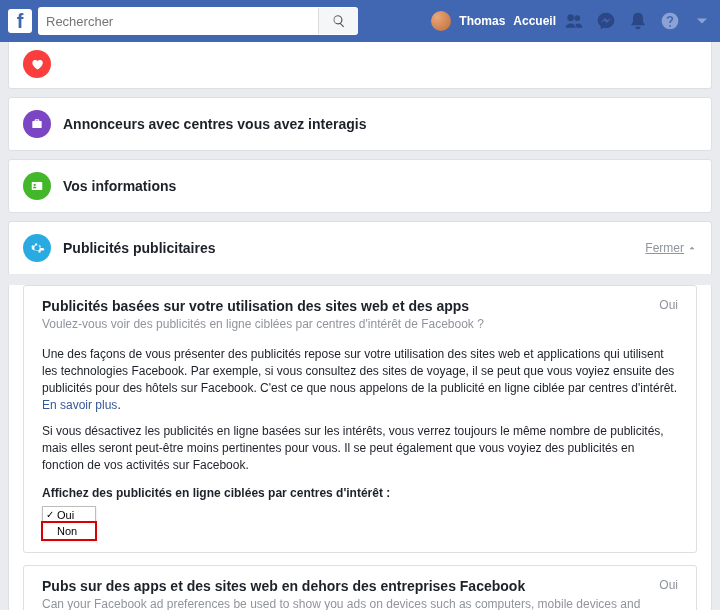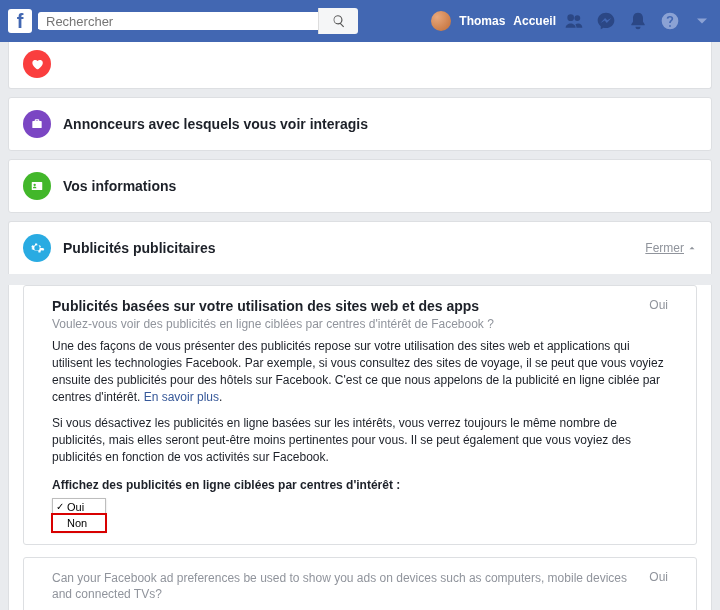--- a/index.html
+++ b/index.html
@@ -1,20 +1,20 @@
 <!DOCTYPE html>
 <html><head>
 <meta charset="utf-8">
 <style>
 * { margin: 0; padding: 0; box-sizing: border-box; }
 body { font-family: Helvetica, Arial, sans-serif; background: #e9ebee; width: 720px; height: 610px; overflow: hidden; }
 
 .topbar { background: #4267b2; height: 42px; display: flex; align-items: center; padding: 0 8px; }
 .fb-logo { width: 24px; height: 24px; background: #fff; border-radius: 3px; display: flex; align-items: center; justify-content: center; color: #4267b2; font-weight: bold; font-size: 20px; margin-right: 6px; }
-.search-box { display: flex; align-items: center; background: #fff; border-radius: 3px; width: 320px; height: 18px; }
+.search-box { display: flex; align-items: center; background: #fff; border-radius: 3px; width: 320px; height: 28px; }
 .search-input { flex: 1; border: none; outline: none; padding: 0 8px; font-size: 13px; color: #333; }
 .search-btn { width: 40px; height: 26px; background: #f5f6f7; border: none; border-left: 1px solid #ddd; border-radius: 0 3px 3px 0; display: flex; align-items: center; justify-content: center; cursor: pointer; }
 .topbar-spacer { flex: 1; }
 .topbar-right { display: flex; align-items: center; gap: 8px; color: #fff; font-size: 12px; }
 .avatar { width: 20px; height: 20px; border-radius: 50%; background: radial-gradient(circle at 30% 30%, #e8a87c, #c06c35); }
 .user-name { font-weight: bold; font-size: 12px; }
 .nav-link { font-weight: bold; font-size: 12px; }
 .icon-group { display: flex; align-items: center; gap: 12px; }
 .top-icon { width: 20px; height: 20px; fill: #2b4785; cursor: pointer; }
 .help-icon { fill: #8ba2d4; }
@@ -24,27 +24,27 @@
 .section-card.partial { border-top: none; margin-top: 0; border-radius: 0 0 3px 3px; padding: 8px 14px 10px; }
 .circ-icon { width: 28px; height: 28px; border-radius: 50%; margin-right: 12px; display: flex; align-items: center; justify-content: center; }
 .circ-red { background: #fa3e3e; }
 .circ-purple { background: #7b46c3; }
 .circ-green { background: #42b72a; }
 .circ-blue { background: #29abe2; }
 .section-title { font-size: 14px; font-weight: bold; color: #1d2129; }
 .close-link { margin-left: auto; font-size: 12px; color: #90949c; cursor: pointer; display: flex; align-items: center; gap: 3px; text-decoration: underline; }
 
 .settings-body { background: #fff; border: 1px solid #dddfe2; border-top: none; border-radius: 0 0 3px 3px; margin-top: -1px; padding: 0 14px 14px; }
-.sub-card { border: 1px solid #dddfe2; border-radius: 3px; padding: 12px 28px; margin-top: 12px; }
+.sub-card { border: 1px solid #dddfe2; border-radius: 3px; padding: 12px 18px; margin-top: 12px; }
 .sub-head { display: flex; align-items: flex-start; }
 .sub-titles { flex: 1; }
 .sub-title { font-size: 14px; font-weight: bold; color: #1d2129; margin-bottom: 2px; }
 .sub-desc { font-size: 12px; color: #90949c; line-height: 1.35; }
 .sub-value { font-size: 12px; color: #90949c; margin-left: 12px; white-space: nowrap; }
-.body-text { font-size: 12px; color: #1d2129; line-height: 1.4; margin-top: 6px; }
+.body-text { font-size: 12px; color: #1d2129; line-height: 1.4; margin-top: 14px; }
 .body-text.spaced { margin-top: 10px; }
 .link { color: #365899; cursor: pointer; }
 .prompt { font-size: 12px; font-weight: bold; color: #1d2129; margin-top: 12px; }
 
 .dropdown { margin-top: 6px; border: 1px solid #bdbdbd; background: #fff; width: 54px; box-shadow: 0 1px 2px rgba(0,0,0,0.15); }
 .dd-opt { font-size: 11px; padding: 2px 4px 2px 14px; position: relative; cursor: pointer; }
 .dd-opt.selected::before { content: "✓"; position: absolute; left: 3px; font-size: 10px; }
 .dd-opt.boxed { outline: 2px solid #d80000; outline-offset: 0; }
 
 svg { display: block; }
@@ -96,21 +96,21 @@
         </svg>
     </div>
   </div>
 
   <div class="section-card">
     <div class="circ-icon circ-purple">
       <svg width="14" height="14" viewBox="0 0 24 24">
           <path fill="#fff" d="M10 4h4a2 2 0 012 2v1h3a1 1 0 011 1v10a1 1 0 01-1 1H5a1 1 0 01-1-1V8a1 1 0 011-1h3V6a2 2 0 012-2zm0 3h4V6h-4v1z"></path>
         </svg>
     </div>
-    <div class="section-title">Annonceurs avec lesquels vous voir interagis</div>
+    <div class="section-title">Annonceurs avec centres vous avez interagis</div>
   </div>
 
   <div class="section-card">
     <div class="circ-icon circ-green">
       <svg width="14" height="14" viewBox="0 0 24 24">
           <path fill="#fff" d="M4 5h16a1 1 0 011 1v12a1 1 0 01-1 1H4a1 1 0 01-1-1V6a1 1 0 011-1zm4 3a2 2 0 100 4 2 2 0 000-4zm-3 8h6c0-1.7-1.3-3-3-3s-3 1.3-3 3zm8-6h6v1h-6v-1zm0 3h6v1h-6v-1z"></path>
         </svg>
     </div>
     <div class="section-title">Vos informations</div>
   </div>
@@ -147,20 +147,21 @@
       <div class="prompt">Affichez des publicités en ligne ciblées par centres d'intérêt :</div>
       <div class="dropdown">
         <div class="dd-opt selected">Oui</div>
         <div class="dd-opt boxed">Non</div>
       </div>
     </div>
 
     <div class="sub-card">
       <div class="sub-head">
         <div class="sub-titles">
+          <div class="sub-title">Pubs sur des apps et des sites web en dehors des entreprises Facebook</div>
           <div class="sub-desc">Can your Facebook ad preferences be used to show you ads on devices such as computers, mobile devices and connected TVs?</div>
         </div>
         <div class="sub-value">Oui</div>
       </div>
     </div>
 
   </div>
 
 </div>
 

